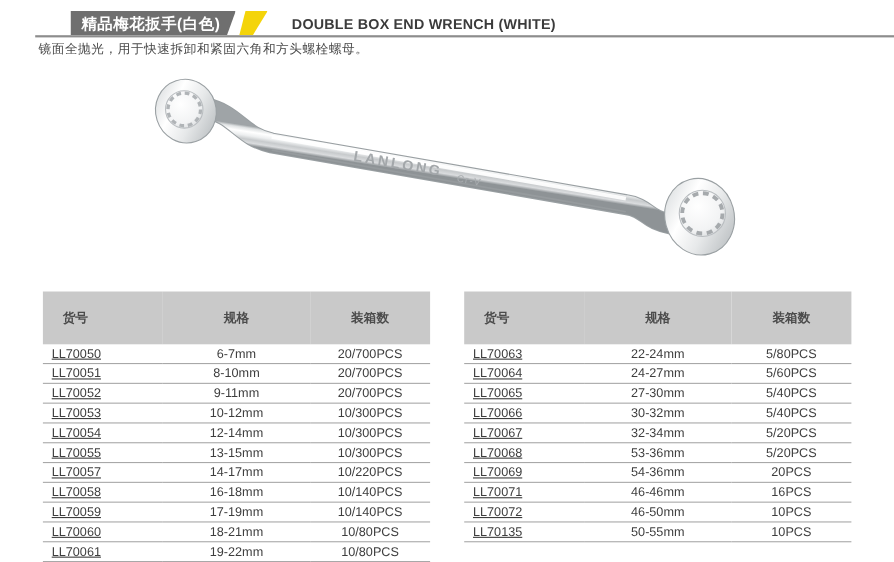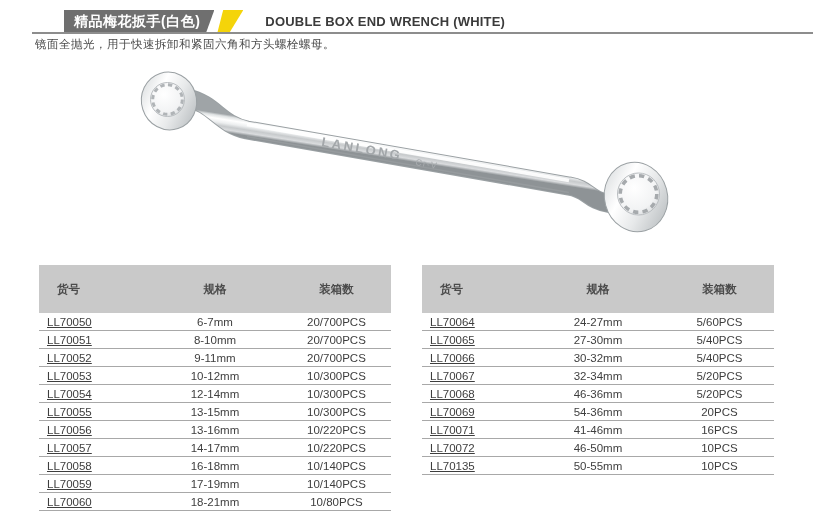--- a/index.html
+++ b/index.html
@@ -152,25 +152,20 @@
         <td>LL70054</td>
         <td>12-14mm</td>
         <td>10/300PCS</td>
       </tr>
       <tr>
         <td>LL70055</td>
         <td>13-15mm</td>
         <td>10/300PCS</td>
       </tr>
       <tr>
-        <td>LL70056</td>
-        <td>13-16mm</td>
-        <td>10/220PCS</td>
-      </tr>
-      <tr>
         <td>LL70057</td>
         <td>14-17mm</td>
         <td>10/220PCS</td>
       </tr>
       <tr>
         <td>LL70058</td>
         <td>16-18mm</td>
         <td>10/140PCS</td>
       </tr>
       <tr>
@@ -199,20 +194,25 @@
     </colgroup>
   <thead>
     <tr>
       <th>货号</th>
       <th>规格</th>
       <th>装箱数</th>
     </tr>
   </thead>
   <tbody>
       <tr>
+        <td>LL70063</td>
+        <td>22-24mm</td>
+        <td>5/80PCS</td>
+      </tr>
+      <tr>
         <td>LL70064</td>
         <td>24-27mm</td>
         <td>5/60PCS</td>
       </tr>
       <tr>
         <td>LL70065</td>
         <td>27-30mm</td>
         <td>5/40PCS</td>
       </tr>
       <tr>
@@ -220,31 +220,31 @@
         <td>30-32mm</td>
         <td>5/40PCS</td>
       </tr>
       <tr>
         <td>LL70067</td>
         <td>32-34mm</td>
         <td>5/20PCS</td>
       </tr>
       <tr>
         <td>LL70068</td>
-        <td>46-36mm</td>
+        <td>53-36mm</td>
         <td>5/20PCS</td>
       </tr>
       <tr>
         <td>LL70069</td>
         <td>54-36mm</td>
         <td>20PCS</td>
       </tr>
       <tr>
         <td>LL70071</td>
-        <td>41-46mm</td>
+        <td>46-46mm</td>
         <td>16PCS</td>
       </tr>
       <tr>
         <td>LL70072</td>
         <td>46-50mm</td>
         <td>10PCS</td>
       </tr>
       <tr>
         <td>LL70135</td>
         <td>50-55mm</td>

